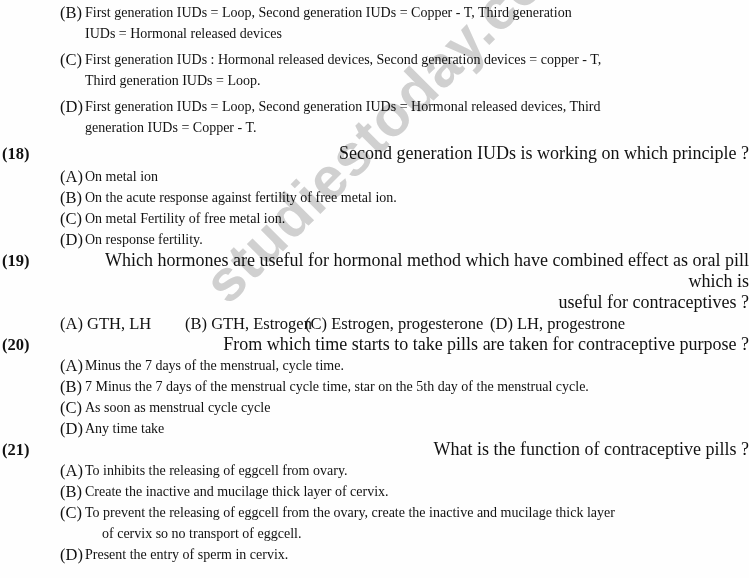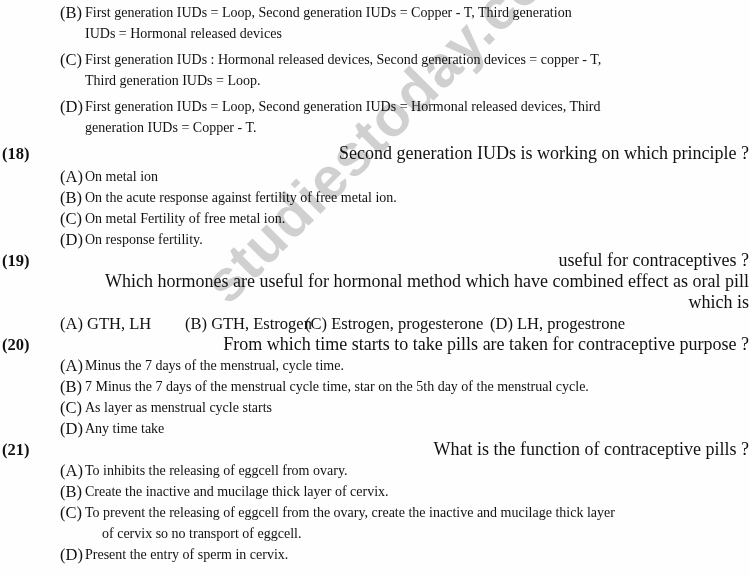--- a/index.html
+++ b/index.html
@@ -167,22 +167,22 @@
       </div>
       <div class="opt">
         <span class="olabel">(D)</span>
         <span class="otext">On response fertility.</span>
       </div>
     </div>
 
     <div class="qblock">
       <div class="qhead">
         <span class="qnum">(19)</span>
+        <span class="qtext">Which hormones are useful for hormonal method which have combined effect as oral pill which is</span>
         <span class="qtext">useful for contraceptives ?</span>
-        <span class="qtext">Which hormones are useful for hormonal method which have combined effect as oral pill which is</span>
       </div>
       <div class="opt-row">
         <span class="opt-inline oi-a"><span>(A)</span> <span>GTH, LH</span></span><span class="opt-inline oi-b"><span>(B)</span> <span>GTH, Estrogen</span></span><span class="opt-inline oi-c"><span>(C)</span> <span>Estrogen, progesterone</span></span><span class="opt-inline oi-d"><span>(D)</span> <span>LH, progestrone</span></span>
       </div>
     </div>
 
     <div class="qblock">
       <div class="qhead">
         <span class="qnum">(20)</span>
         <span class="qtext">From which time starts to take pills are taken for contraceptive purpose ?</span>
@@ -190,21 +190,21 @@
       <div class="opt">
         <span class="olabel">(A)</span>
         <span class="otext">Minus the 7 days of the menstrual, cycle time.</span>
       </div>
       <div class="opt">
         <span class="olabel">(B)</span>
         <span class="otext">7 Minus the 7 days of the menstrual cycle time, star on the 5th day of the menstrual cycle.</span>
       </div>
       <div class="opt">
         <span class="olabel">(C)</span>
-        <span class="otext">As layer as menstrual cycle starts</span>
+        <span class="otext">As soon as menstrual cycle cycle</span>
       </div>
       <div class="opt">
         <span class="olabel">(D)</span>
         <span class="otext">Any time take</span>
       </div>
     </div>
 
     <div class="qblock">
       <div class="qhead">
         <span class="qnum">(21)</span>

